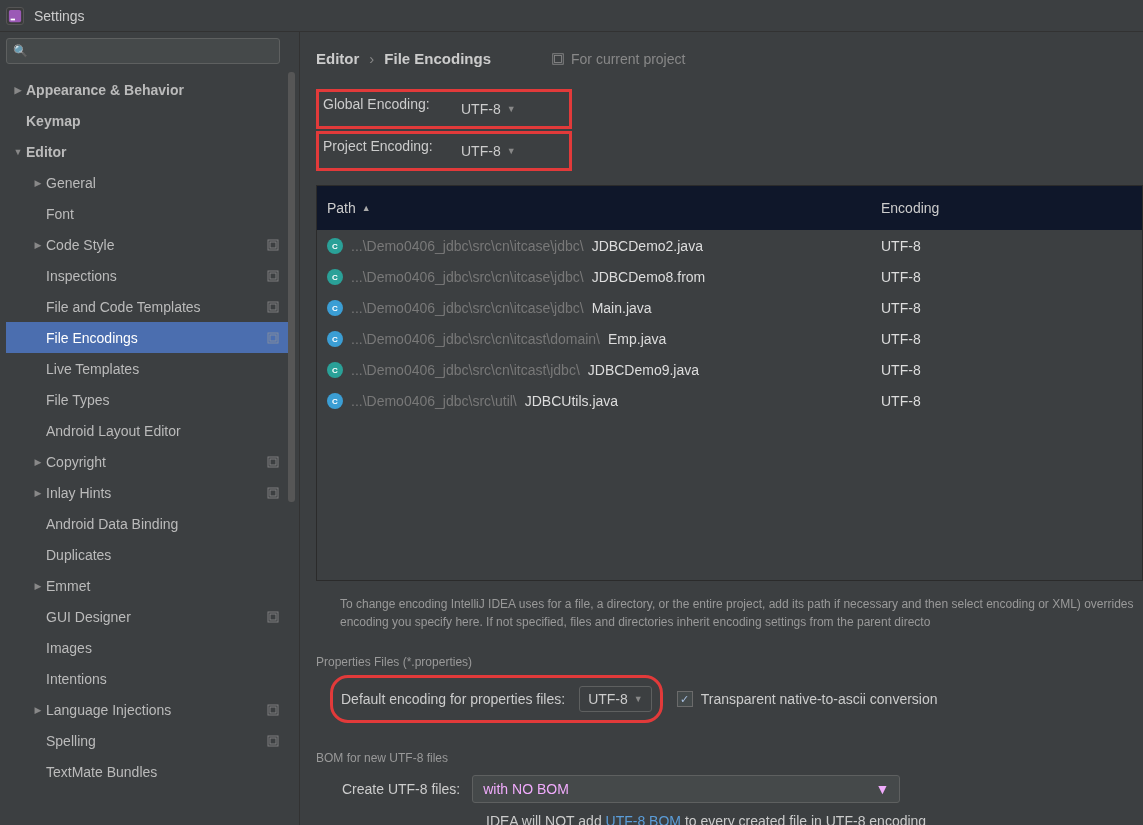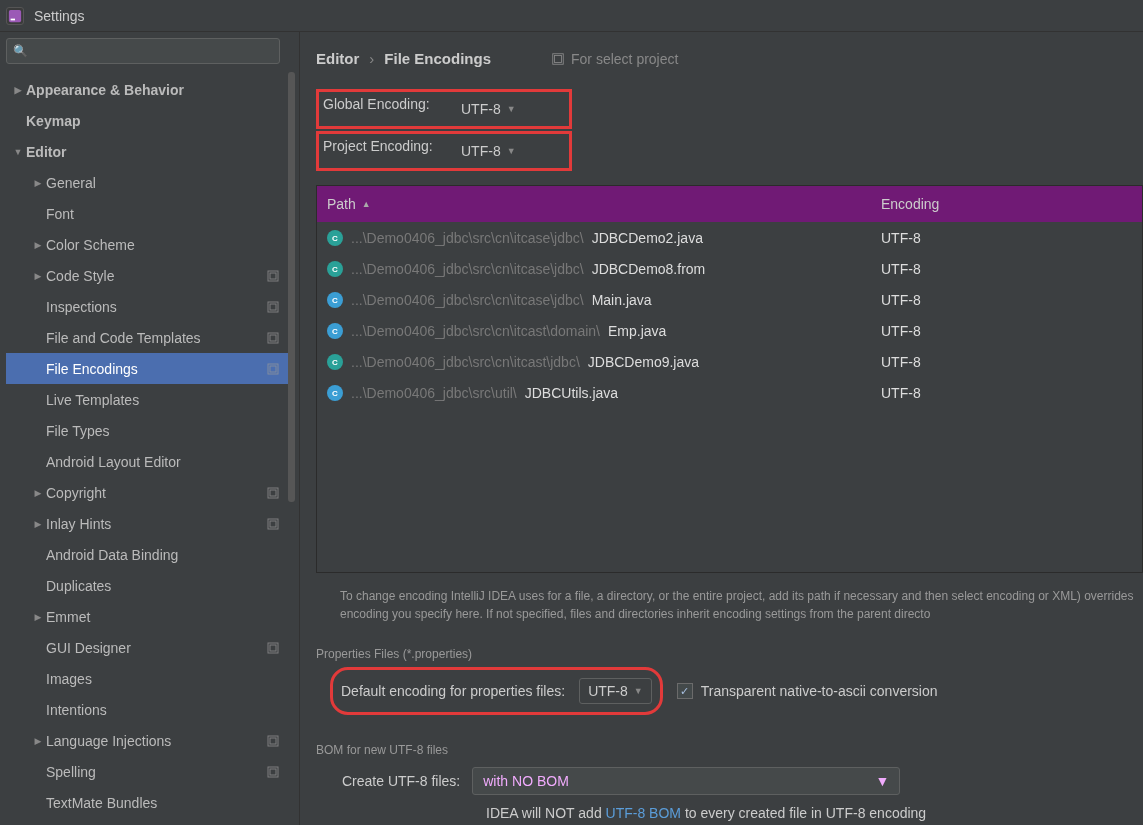--- a/index.html
+++ b/index.html
@@ -122,22 +122,22 @@
   gap:6px;
 }
 .combo .chev { color: #888; font-size: 9px; }
 .combo.bordered{border:1px solid #5e6060;border-radius:3px;}
 .table {
   margin-top: 14px;
   border: 1px solid #2b2b2b;
 }
 .thead {
   display: flex;
-  background: #701a75;
-  height: 36px;
+  background: #0f172a;
+  height: 44px;
   align-items: center;
 }
 .th { padding: 0 10px; color: #ccc; font-size: 14px;}
 .th.path { width: 554px; display:flex;align-items:center;gap:6px;}
 .th .sort { color:#aaa; font-size:9px;}
 .tbody .trow {
   display: flex;
   height: 31px;
   align-items: center;
 }
@@ -238,24 +238,20 @@
         <li class="tree-item indent-1">
           <span class="tree-arrow closed"></span>
           <span class="tree-label">General</span>
         </li>
         <li class="tree-item indent-1">
           <span class="tree-arrow none"></span>
           <span class="tree-label">Font</span>
         </li>
         <li class="tree-item indent-1">
           <span class="tree-arrow closed"></span>
-          <span class="tree-label">Color Scheme</span>
-        </li>
-        <li class="tree-item indent-1">
-          <span class="tree-arrow closed"></span>
           <span class="tree-label">Code Style</span>
           <span class="project-badge"><svg viewBox="0 0 12 12">
               <rect x="1" y="1" width="10" height="10" fill="none" stroke="#999"></rect>
               <rect x="3" y="3" width="6" height="6" fill="none" stroke="#999"></rect>
             </svg></span>
         </li>
         <li class="tree-item indent-1">
           <span class="tree-arrow none"></span>
           <span class="tree-label">Inspections</span>
           <span class="project-badge"><svg viewBox="0 0 12 12">
@@ -362,21 +358,21 @@
   <div class="content">
     <div class="breadcrumb">
       <span class="crumb">Editor</span>
       <span class="sep">›</span>
       <span class="crumb">File Encodings</span>
       <span class="for-project">
         <svg width="14" height="14" viewBox="0 0 16 16">
             <rect x="2" y="2" width="12" height="12" fill="none" stroke="#888" stroke-width="1"></rect>
             <rect x="4" y="4" width="8" height="8" fill="none" stroke="#888" stroke-width="1"></rect>
           </svg>
-        <span>For select project</span>
+        <span>For current project</span>
       </span>
     </div>
 
     <div class="row-enc hl" style="width:256px;margin-bottom:2px;">
       <span class="row-label">Global Encoding:</span>
       <div class="combo">
         <span>UTF-8</span>
         <span class="chev">▼</span>
       </div>
     </div>

